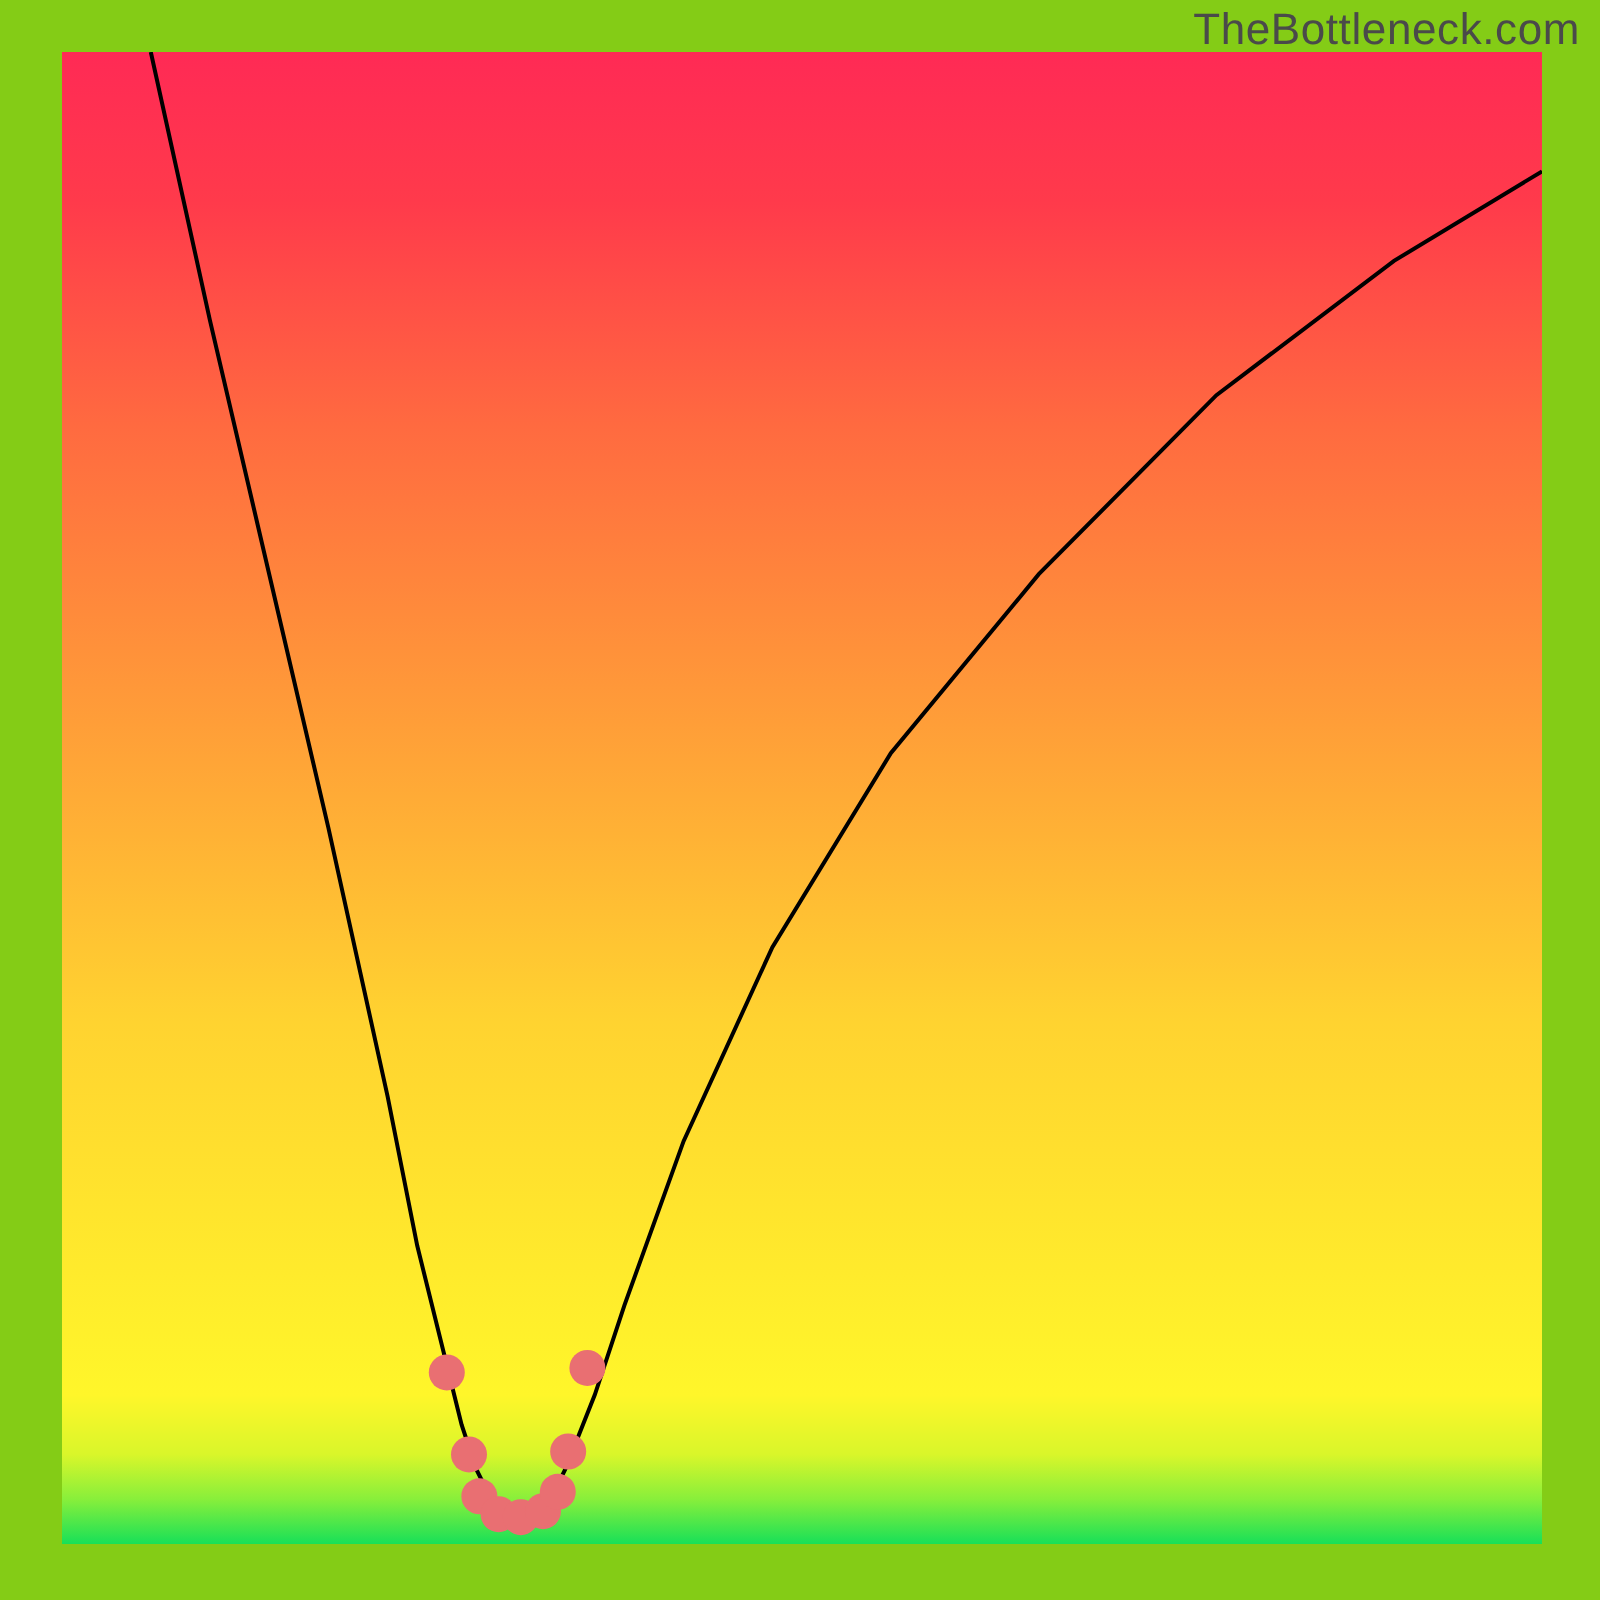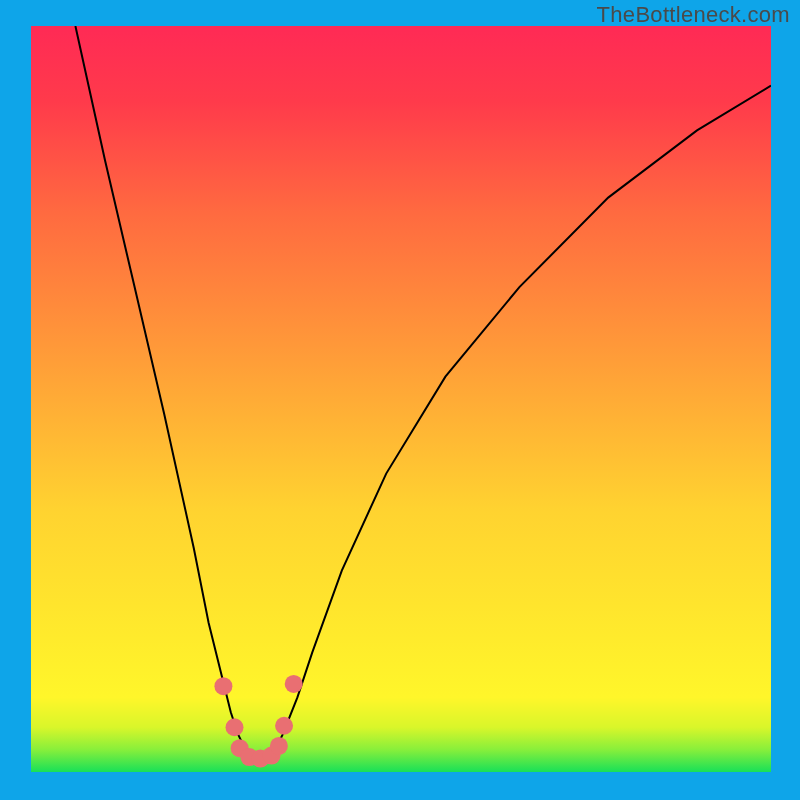--- a/index.html
+++ b/index.html
@@ -8,21 +8,21 @@
     width: 800px;
     height: 800px;
     background: #000;
     overflow: hidden;
     font-family: Arial, Helvetica, sans-serif;
   }
   .frame {
     position: relative;
     width: 800px;
     height: 800px;
-    background: #0ea5e9;
+    background: #84cc16;
   }
   .watermark {
     position: absolute;
     top: 2px;
     right: 10px;
     color: #4a4a4a;
     font-size: 22px;
     font-weight: 500;
     letter-spacing: 0.3px;
     z-index: 10;

